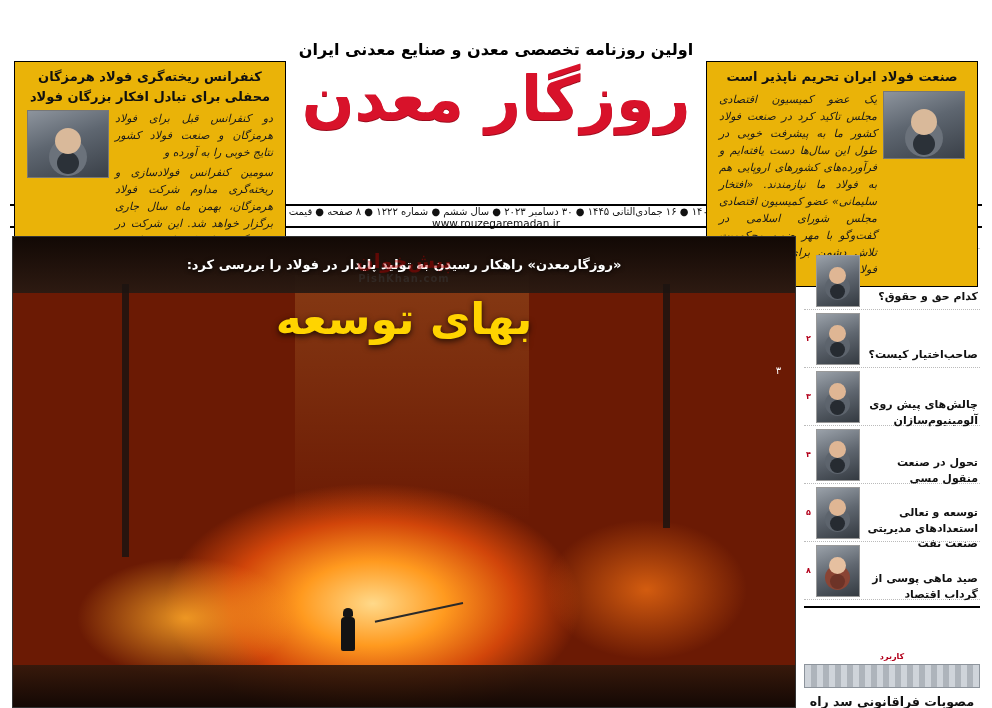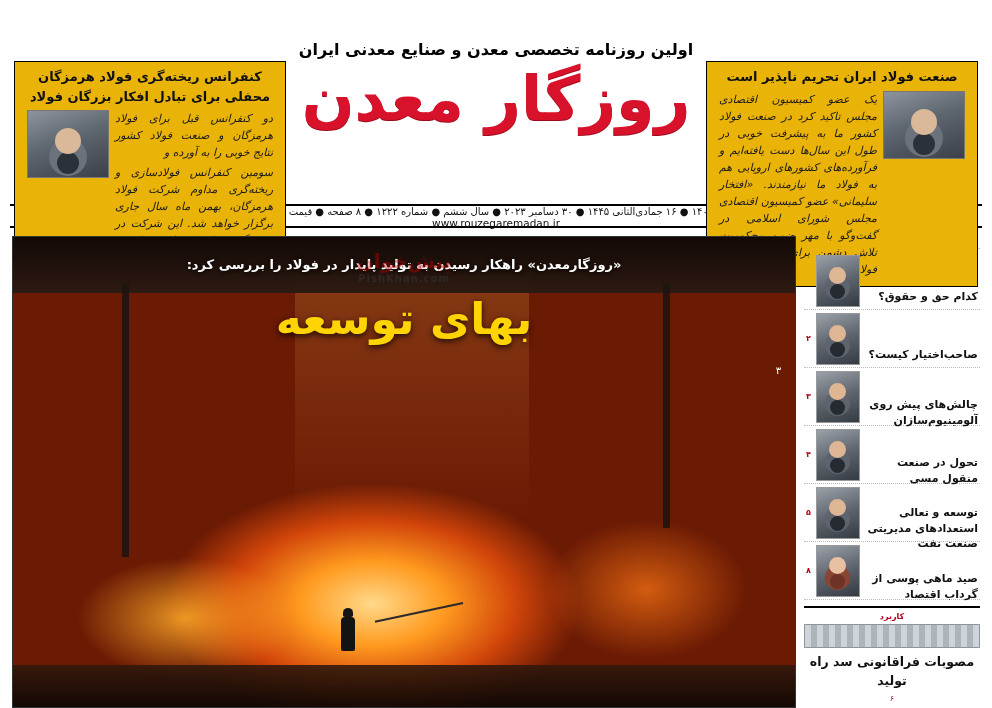--- a/index.html
+++ b/index.html
@@ -214,20 +214,21 @@
     margin-top: 6px;
     border-top: 2px solid #000;
     padding-top: 4px;
     text-align: center;
   }
   .side-footer .kicker {
     font-size: 8px;
     color: #b3001b;
     font-weight: bold;
     margin-bottom: 3px;
+    margin-top: 40px;
   }
   .strip {
     height: 22px;
     background: repeating-linear-gradient(90deg,#cfd4da 0 6px,#aeb4bb 6px 12px);
     border: 1px solid #8d949c;
     margin-bottom: 5px;
   }
   .side-footer .ftitle {
     font-size: 12.5px;
     font-weight: bold;

